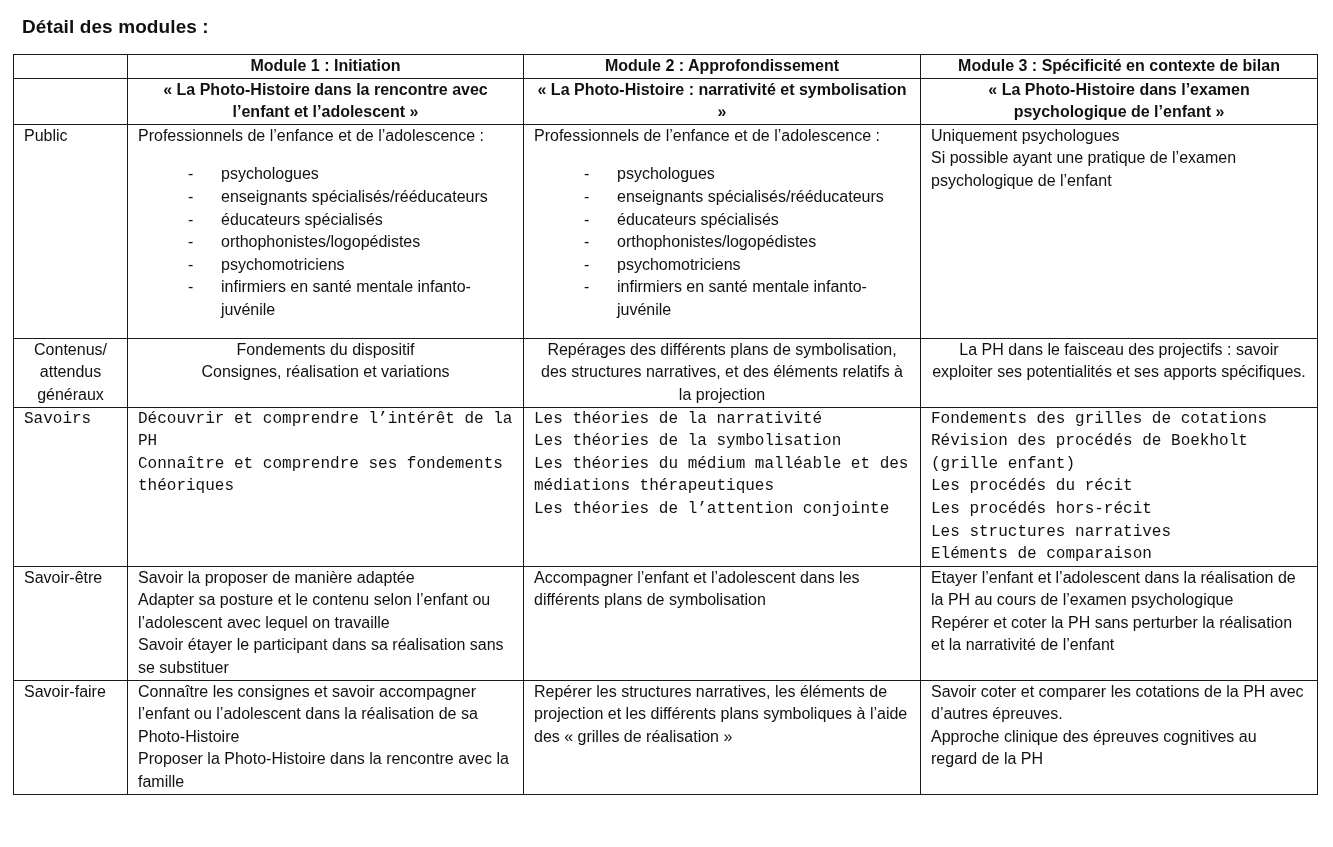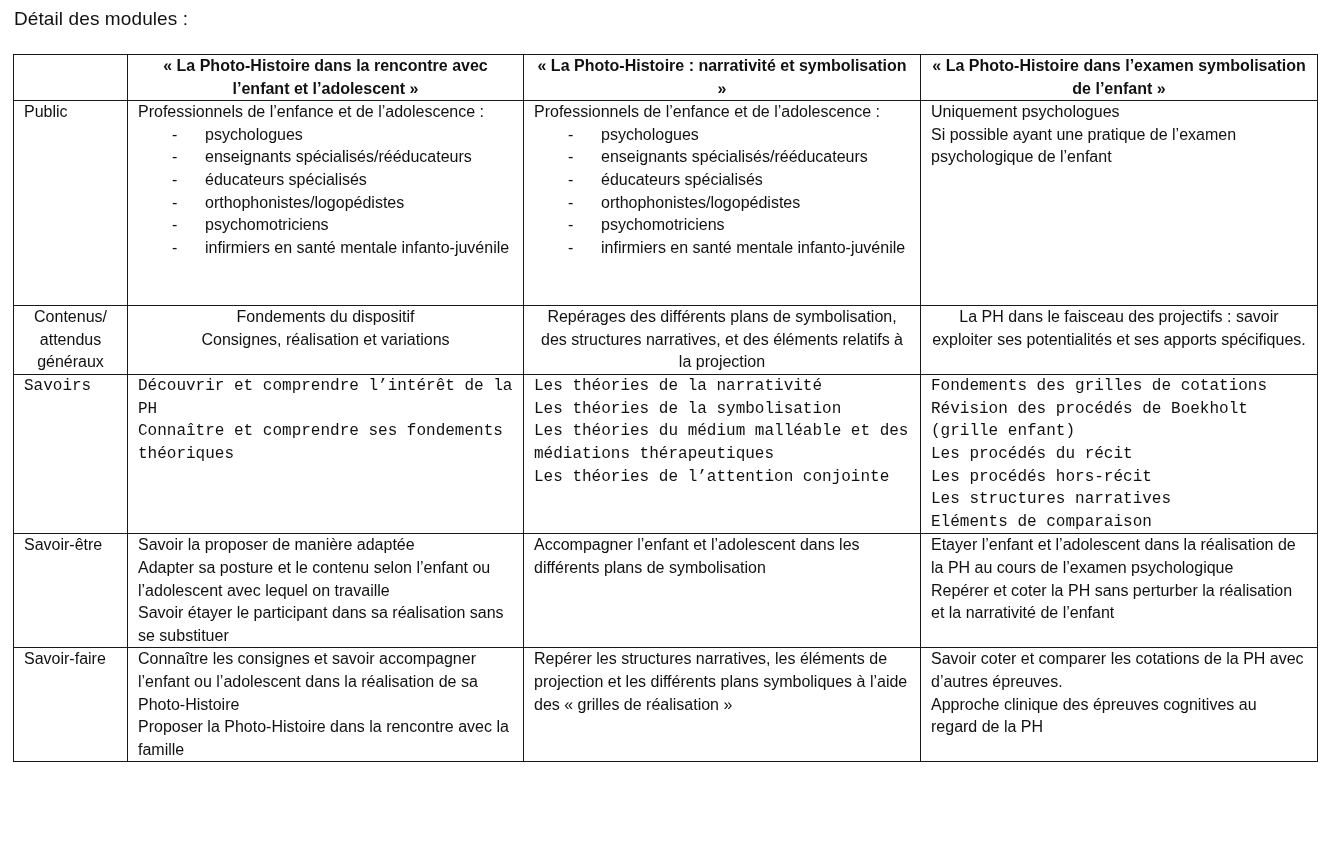--- a/index.html
+++ b/index.html
@@ -2,22 +2,22 @@
 <html><head>
   <meta charset="utf-8">
   <style>
     html, body { margin: 0; padding: 0; background: #ffffff; }
     body {
       width: 1333px; height: 847px; position: relative; overflow: hidden;
       font-family: "Liberation Sans", sans-serif; color: #111111;
     }
     .doc-title {
       position: absolute; left: 14px; top: 8px;
-      font-size: 19px; font-weight: normal; letter-spacing: 0.1px;
-      margin: 0;
+      font-size: 19px; font-weight: bold; letter-spacing: 0.1px;
+      margin: 8px;
     }
     table.modules {
       position: absolute; left: 13px; top: 54px;
       border-collapse: collapse; table-layout: fixed;
       width: 1304px;
       font-size: 16px; line-height: 22.6px;
     }
     table.modules td, table.modules th {
       border: 1.3px solid #1a1a1a;
       vertical-align: top;
@@ -25,21 +25,21 @@
     }
     col.c0 { width: 114px; }
     col.c1 { width: 396px; }
     col.c2 { width: 397px; }
     col.c3 { width: 397px; }
     th.mod-head { font-weight: bold; text-align: center; padding: 0 6px; }
     td.subtitle { font-weight: bold; text-align: center; padding: 0 6px; }
     td.center { text-align: center; }
     td.rowlabel { padding-left: 11px; padding-right: 4px; }
     .line { display: block; }
-    ul.dash { list-style: none; margin: 0; padding: 0; }
+    ul.dash { list-style: none; margin: 16px; padding: 0; }
     ul.dash li { position: relative; padding-left: 67px; }
     ul.dash li::before {
       content: "-"; position: absolute; left: 34px; top: 0;
     }
     tr.r-head td, tr.r-head th { height: 22px; }
     tr.r-sub td { height: 45px; }
     tr.r-duree td { height: 22px; }
     tr.r-prereq td { height: 22px; }
     tr.r-public td { height: 204px; }
     tr.r-contenus td { height: 68px; text-align: center; }
@@ -54,26 +54,32 @@
 
 <table class="modules">
   <colgroup>
     <col class="c0">
       <col class="c1">
       <col class="c2">
       <col class="c3">
   </colgroup>
 
   <tbody>
+      <tr class="r-head">
+    <td></td>
+    <th class="mod-head">Module 1 : Initiation</th>
+    <th class="mod-head">Module 2 : Approfondissement</th>
+    <th class="mod-head">Module 3 : Spécificité en contexte de bilan</th>
+  </tr>
 
   <tr class="r-sub">
     <td></td>
     <td class="subtitle">« La Photo-Histoire dans la rencontre avec l’enfant et l’adolescent »</td>
     <td class="subtitle">« La Photo-Histoire : narrativité et symbolisation »</td>
-    <td class="subtitle">« La Photo-Histoire dans l’examen symbolisation de l’enfant »</td>
+    <td class="subtitle">« La Photo-Histoire dans l’examen psychologique de l’enfant »</td>
   </tr>
 
 
 
   <tr class="r-public">
     <td class="rowlabel">Public</td>
     <td>
       <span class="line">Professionnels de l’enfance et de l’adolescence :</span>
       <ul class="dash">
         <li>psychologues</li>

